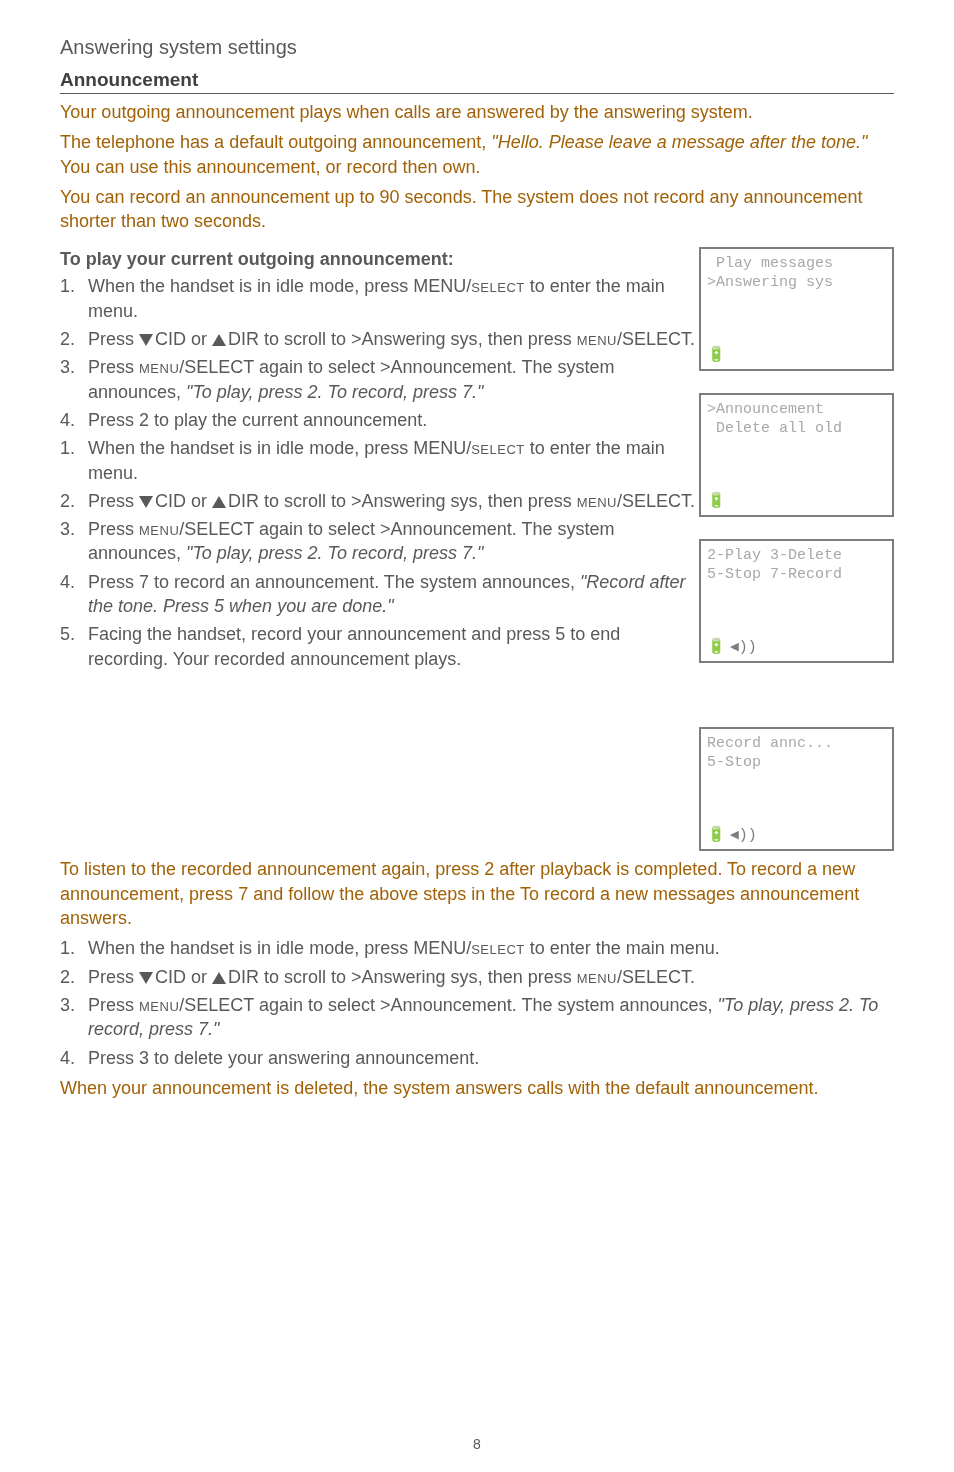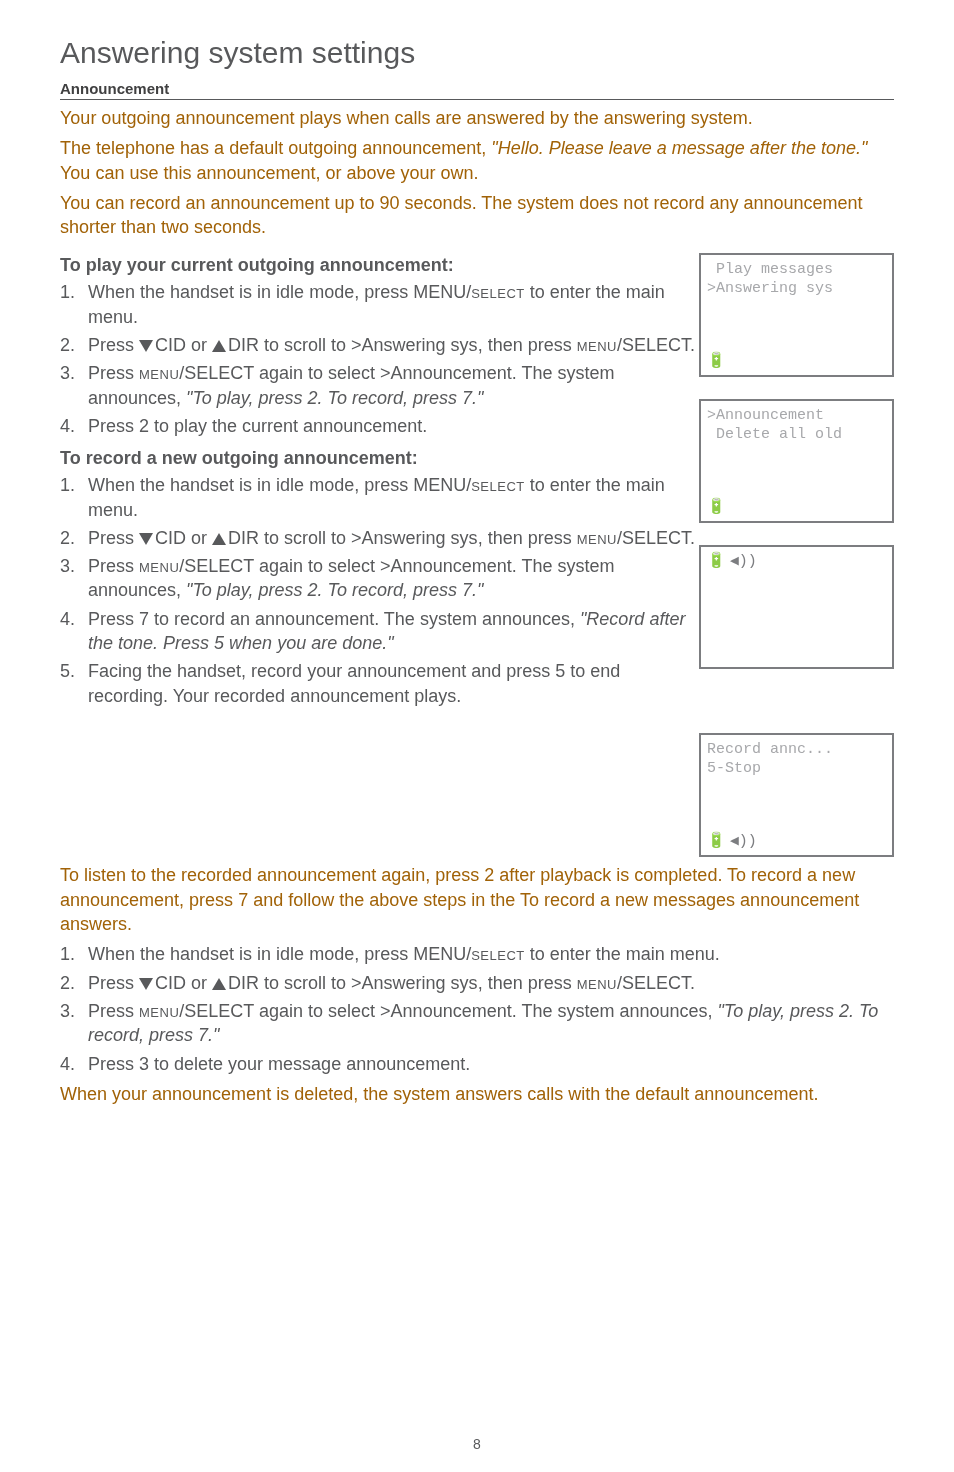--- a/index.html
+++ b/index.html
@@ -10,27 +10,27 @@
     font-family: Verdana, Geneva, sans-serif;
     color: #58595b;
   }
   .page {
     width: 954px;
     min-height: 1472px;
     padding: 36px 60px 50px 60px;
     position: relative;
   }
   h1.page-title {
-    font-size: 30px;
+    font-size: 20px;
     font-weight: 400;
     margin: 0 0 6px 0;
     color: #58595b;
   }
   h2.section-heading {
-    font-size: 15px;
+    font-size: 19px;
     font-weight: 700;
     margin: 10px 0 2px 0;
     color: #404041;
     border-bottom: 1.5px solid #58595b;
     padding-bottom: 2px;
   }
   p.body-para {
     font-size: 18px;
     line-height: 1.35;
     margin: 6px 0;
@@ -132,21 +132,21 @@
 <body>
 
 <div class="page">
 
   <h1 class="page-title">Answering system settings</h1>
 
   <h2 class="section-heading">Announcement</h2>
 
   <p class="body-para">Your outgoing announcement plays when calls are answered by the answering system.</p>
   <p class="body-para">
-    <span>The telephone has a default outgoing announcement, </span><span class="i">"Hello. Please leave a message after the tone."</span><span> You can use this announcement, or above your own.</span>
+    <span>The telephone has a default outgoing announcement, </span><span class="i">"Hello. Please leave a message after the tone."</span><span> You can use this announcement, or record then own.</span>
   </p>
   <p class="body-para">You can record an announcement up to 90 seconds. The system does not record any announcement shorter than two seconds.</p>
 
   <div class="main-row">
     <div class="main-col">
 
       <div class="subheading">To play your current outgoing announcement:</div>
       <ol class="steps">
         <li><span class="num">1.</span>
           <span>When the handset is in idle mode, press </span><span class="b"><span>MENU/</span><span class="sc">select</span></span><span> to enter the main menu.</span>
@@ -155,21 +155,20 @@
           <span>Press </span><span class="tri-down"></span><span class="b">CID</span><span> or </span><span class="tri-up"></span><span class="b">DIR</span><span> to scroll to </span><span class="b">&gt;Answering sys</span><span>, then press </span><span class="b"><span class="sc">menu</span><span>/SELECT</span></span><span>.</span>
         </li>
         <li><span class="num">3.</span>
           <span>Press </span><span class="b"><span class="sc">menu</span><span>/SELECT</span></span><span> again to select </span><span class="b">&gt;Announcement</span><span>. The system announces, </span><span class="i"><span>"To play, press </span><span class="b">2</span><span>. To record, press </span><span class="b">7</span><span>."</span></span>
         </li>
         <li><span class="num">4.</span>
           <span>Press </span><span class="b">2</span><span> to play the current announcement.</span>
         </li>
       </ol>
 
-      <div class="subheading">To record a new outgoing announcement:</div>
       <ol class="steps">
         <li><span class="num">1.</span>
           <span>When the handset is in idle mode, press </span><span class="b"><span>MENU/</span><span class="sc">select</span></span><span> to enter the main menu.</span>
         </li>
         <li><span class="num">2.</span>
           <span>Press </span><span class="tri-down"></span><span class="b">CID</span><span> or </span><span class="tri-up"></span><span class="b">DIR</span><span> to scroll to </span><span class="b">&gt;Answering sys</span><span>, then press </span><span class="b"><span class="sc">menu</span><span>/SELECT</span></span><span>.</span>
         </li>
         <li><span class="num">3.</span>
           <span>Press </span><span class="b"><span class="sc">menu</span><span>/SELECT</span></span><span> again to select </span><span class="b">&gt;Announcement</span><span>. The system announces, </span><span class="i"><span>"To play, press </span><span class="b">2</span><span>. To record, press </span><span class="b">7</span><span>."</span></span>
         </li>
@@ -196,20 +195,24 @@
       <div class="lcd">
         <div class="lines">
           <div>&gt;Announcement</div>
           <div> Delete all old</div>
         </div>
         <div class="icons">
           <span>🔋</span>
         </div>
       </div>
       <div class="lcd">
+        <div class="lines">
+          <div>2-Play 3-Delete</div>
+          <div>5-Stop 7-Record</div>
+        </div>
         <div class="icons">
           <span>🔋</span>
           <span class="speaker">◀))</span>
         </div>
       </div>
       <div class="lcd-spacer"></div>
       <div class="lcd">
         <div class="lines">
           <div>Record annc...</div>
           <div>5-Stop</div>
@@ -230,20 +233,20 @@
     <li><span class="num">1.</span>
       <span>When the handset is in idle mode, press </span><span class="b"><span>MENU/</span><span class="sc">select</span></span><span> to enter the main menu.</span>
     </li>
     <li><span class="num">2.</span>
       <span>Press </span><span class="tri-down"></span><span class="b">CID</span><span> or </span><span class="tri-up"></span><span class="b">DIR</span><span> to scroll to </span><span class="b">&gt;Answering sys</span><span>, then press </span><span class="b"><span class="sc">menu</span><span>/SELECT</span></span><span>.</span>
     </li>
     <li><span class="num">3.</span>
       <span>Press </span><span class="b"><span class="sc">menu</span><span>/SELECT</span></span><span> again to select </span><span class="b">&gt;Announcement</span><span>. The system announces, </span><span class="i"><span>"To play, press </span><span class="b">2</span><span>. To record, press </span><span class="b">7</span><span>."</span></span>
     </li>
     <li><span class="num">4.</span>
-      <span>Press </span><span class="b">3</span><span> to delete your message announcement.</span>
+      <span>Press </span><span class="b">3</span><span> to delete your answering announcement.</span>
     </li>
   </ol>
 
   <p class="body-para">When your announcement is deleted, the system answers calls with the default announcement.</p>
 
   <div class="page-number">8</div>
 </div>
 
 </body></html>

